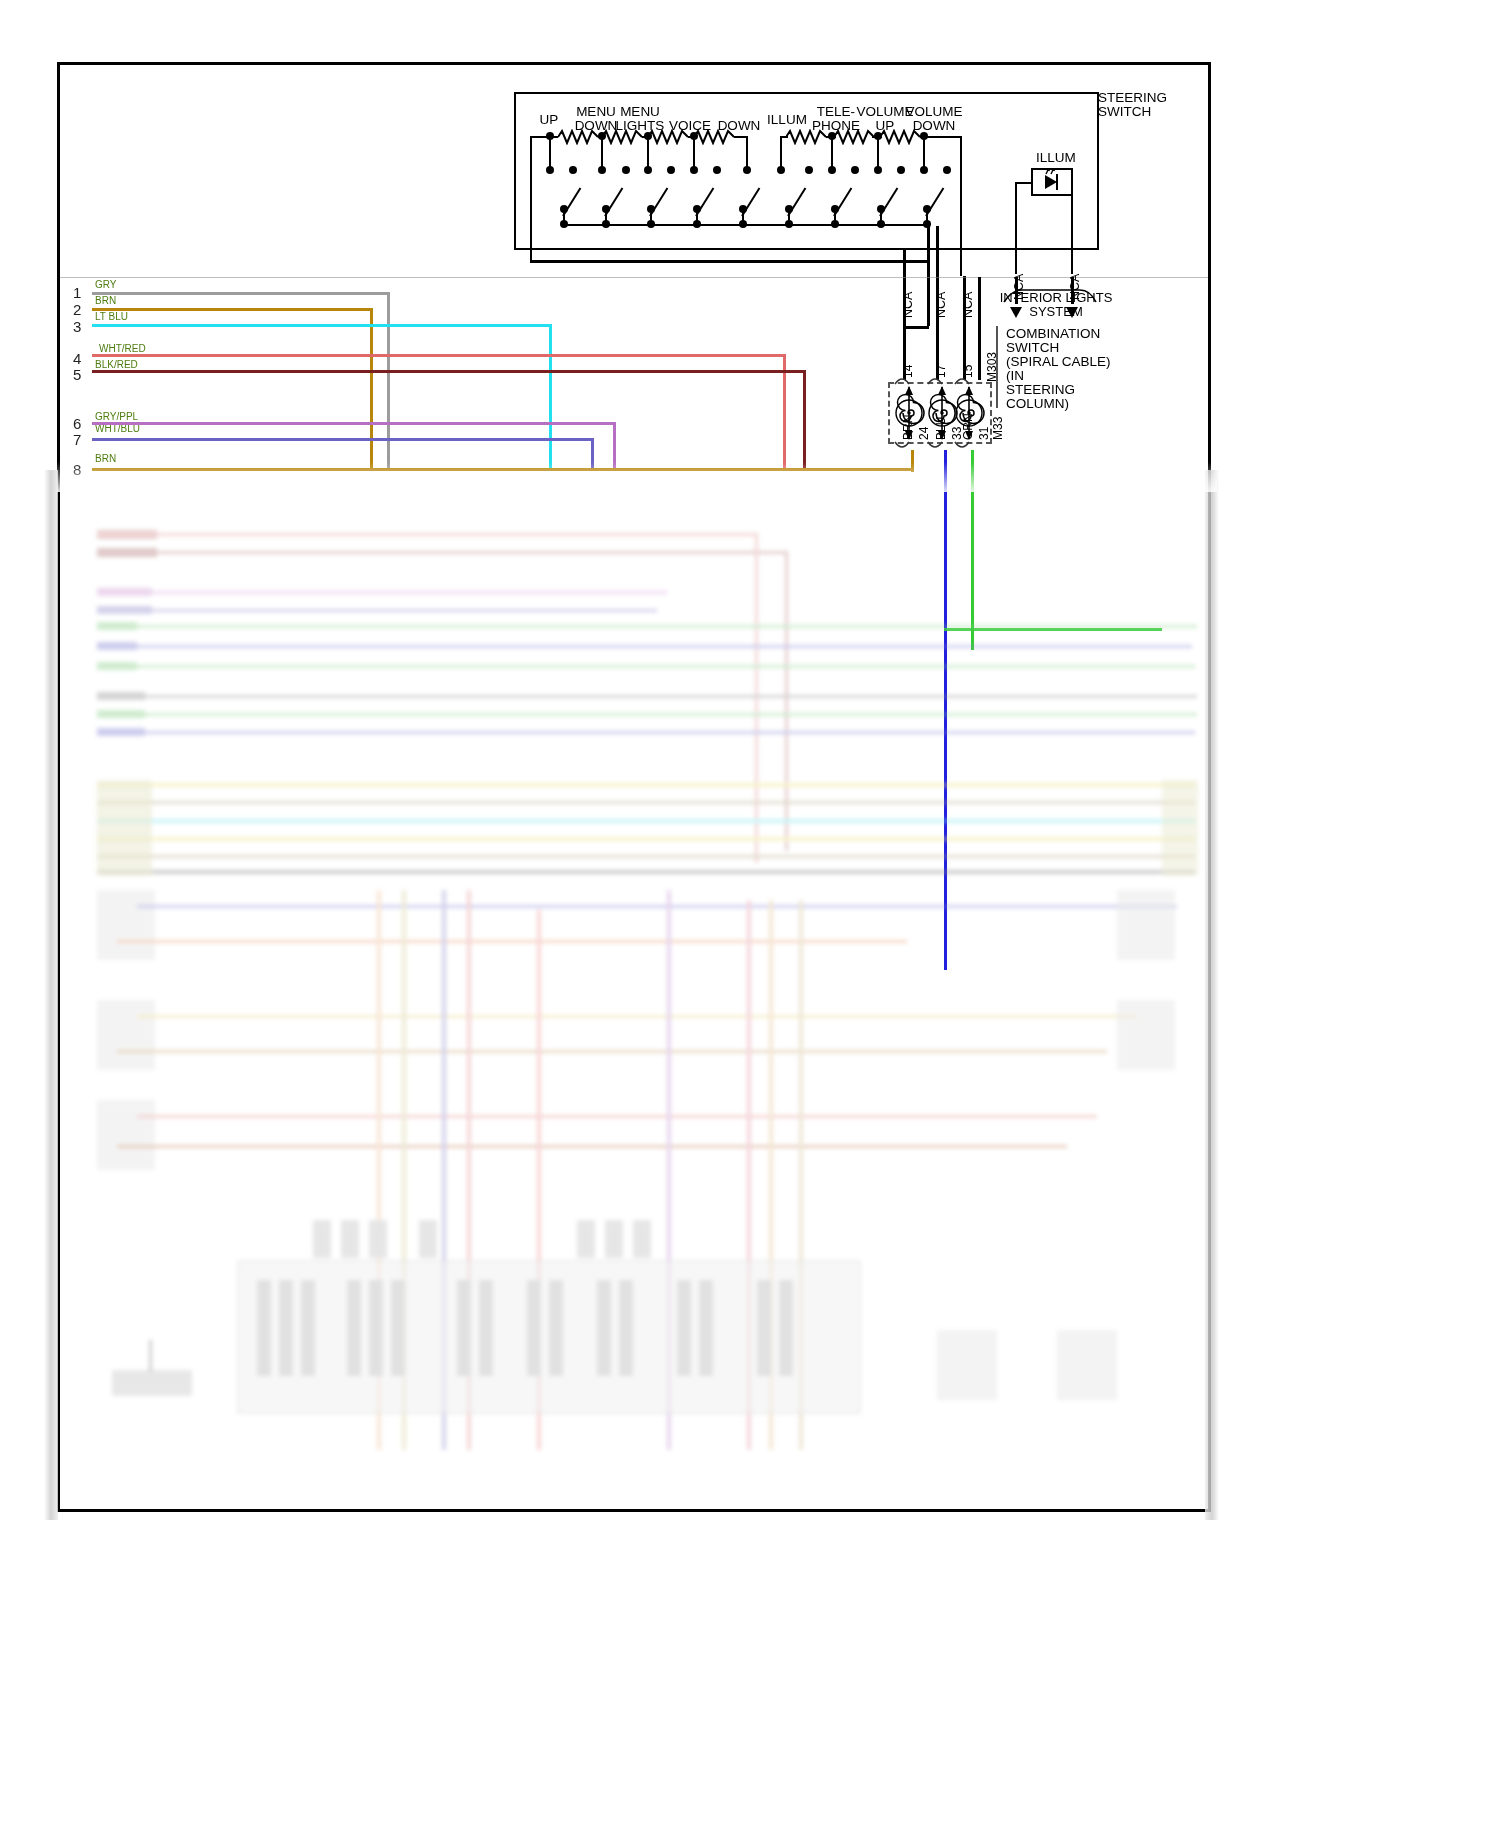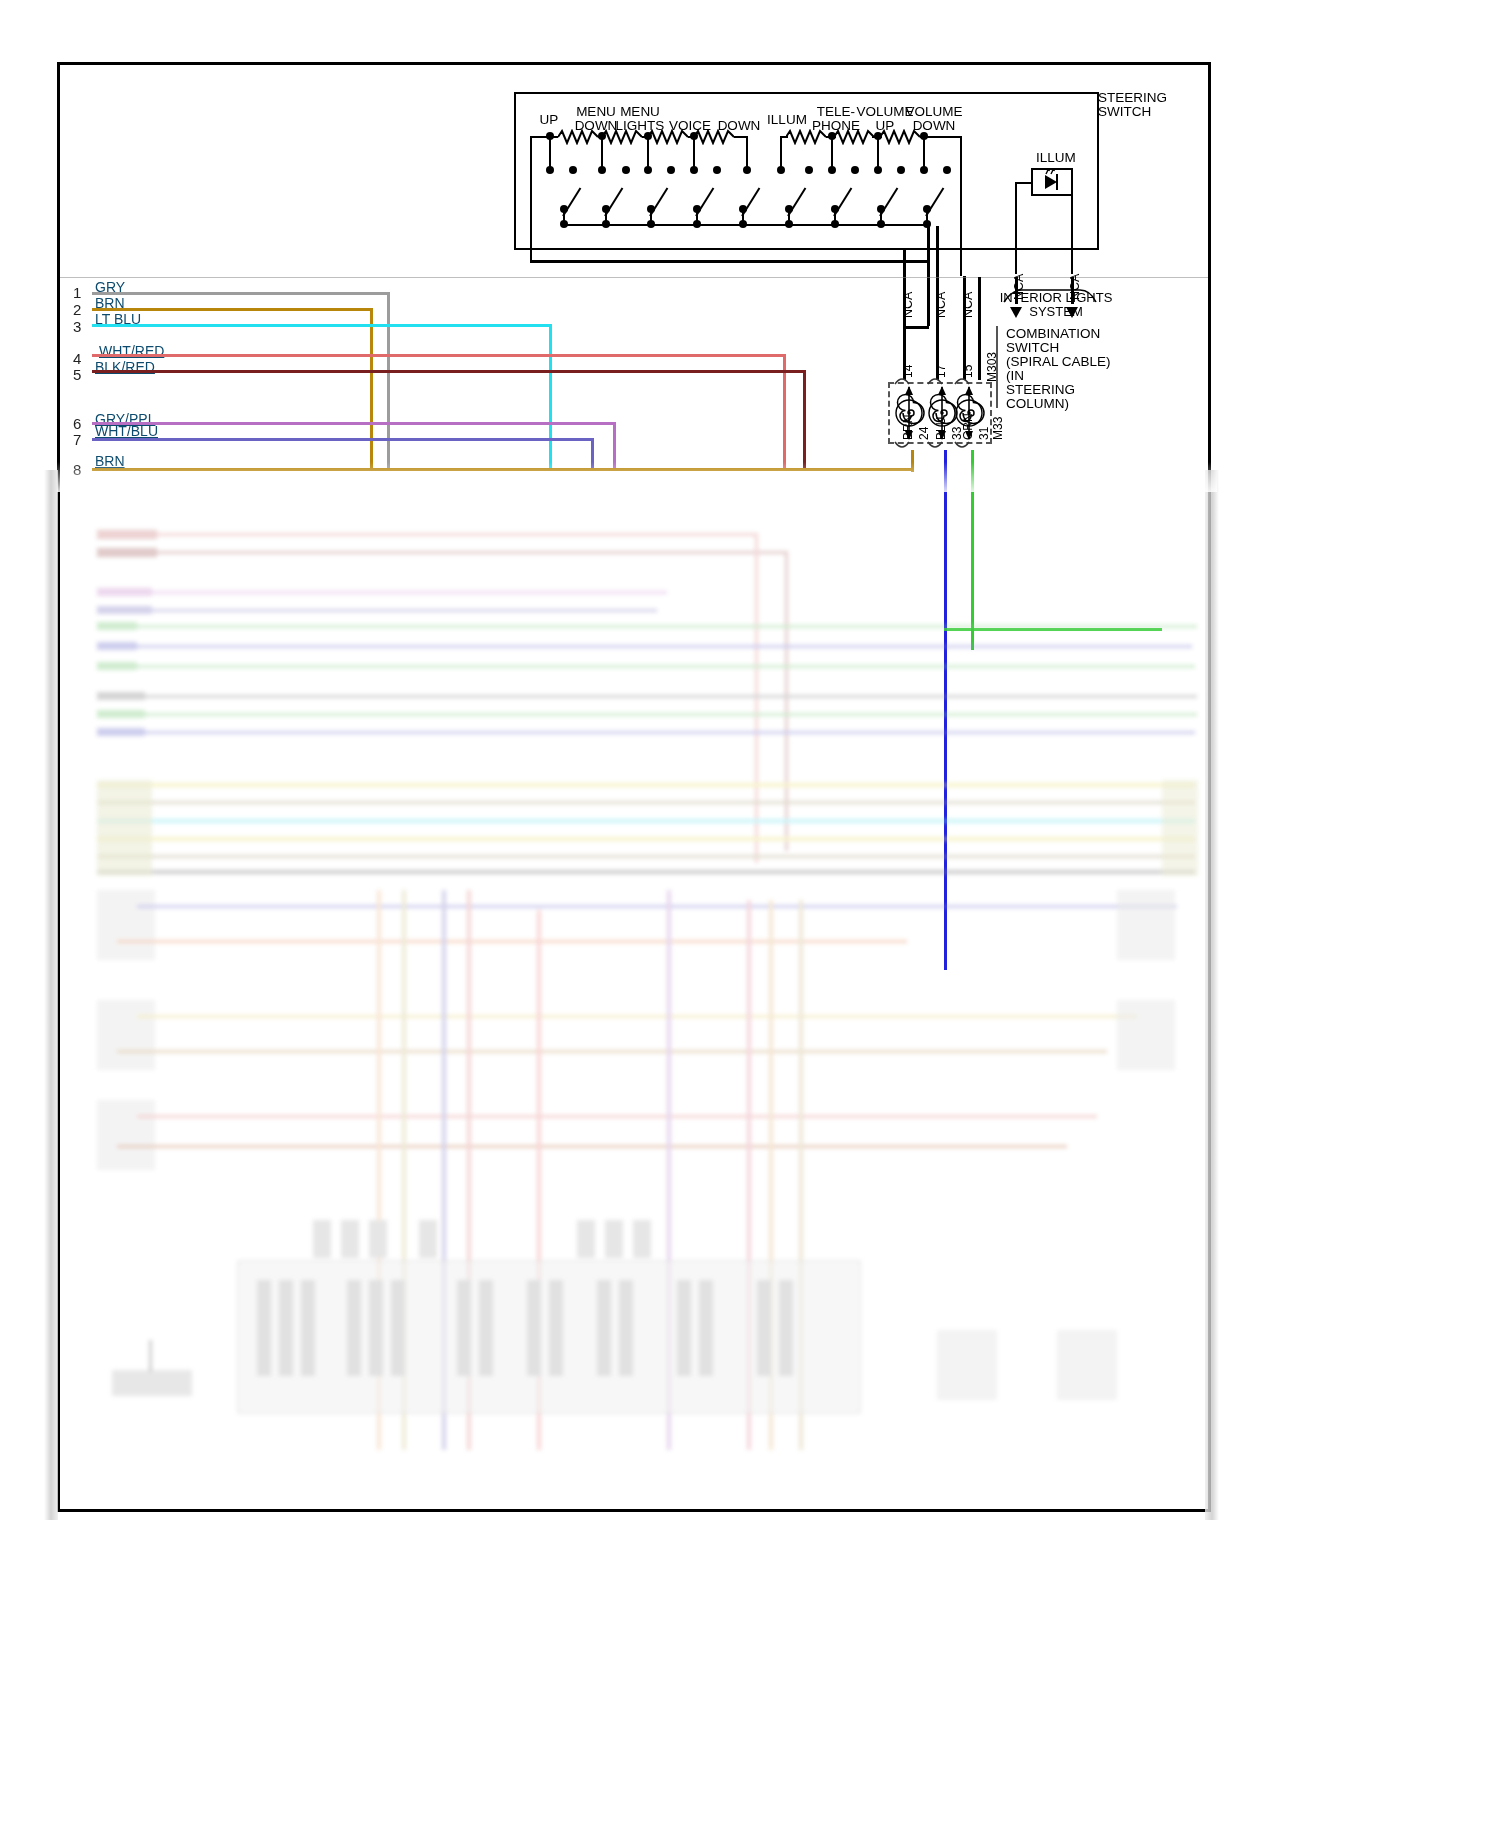--- a/index.html
+++ b/index.html
@@ -25,21 +25,21 @@
   .hline{position:absolute;background:#000;height:2px;}
   .vline{position:absolute;background:#000;width:2px;}
   .hthick{position:absolute;background:#000;height:3px;}
   .vthick{position:absolute;background:#000;width:3px;}
   .node{position:absolute;width:8px;height:8px;border-radius:50%;background:#000;}
   .txt{position:absolute;font-size:13.5px;color:#000;white-space:nowrap;line-height:1.18;}
   .txt.c{text-align:center;}
   .vtxt{position:absolute;font-size:12.5px;color:#000;white-space:nowrap;
         transform:rotate(-90deg);transform-origin:0 0;}
   .num{position:absolute;font-size:15px;color:#222;}
-  .wirelabel{position:absolute;font-size:14px;color:#0c4a6e;white-space:nowrap;text-decoration:underline;}
+  .wirelabel{position:absolute;font-size:10px;color:#4d7c0f;white-space:nowrap;}
 
   
   #switchbox{
     position:absolute;
     left:514px; top:92px;
     width:585px; height:158px;
     border:2px solid #000;
     box-sizing:border-box;
   }
   

